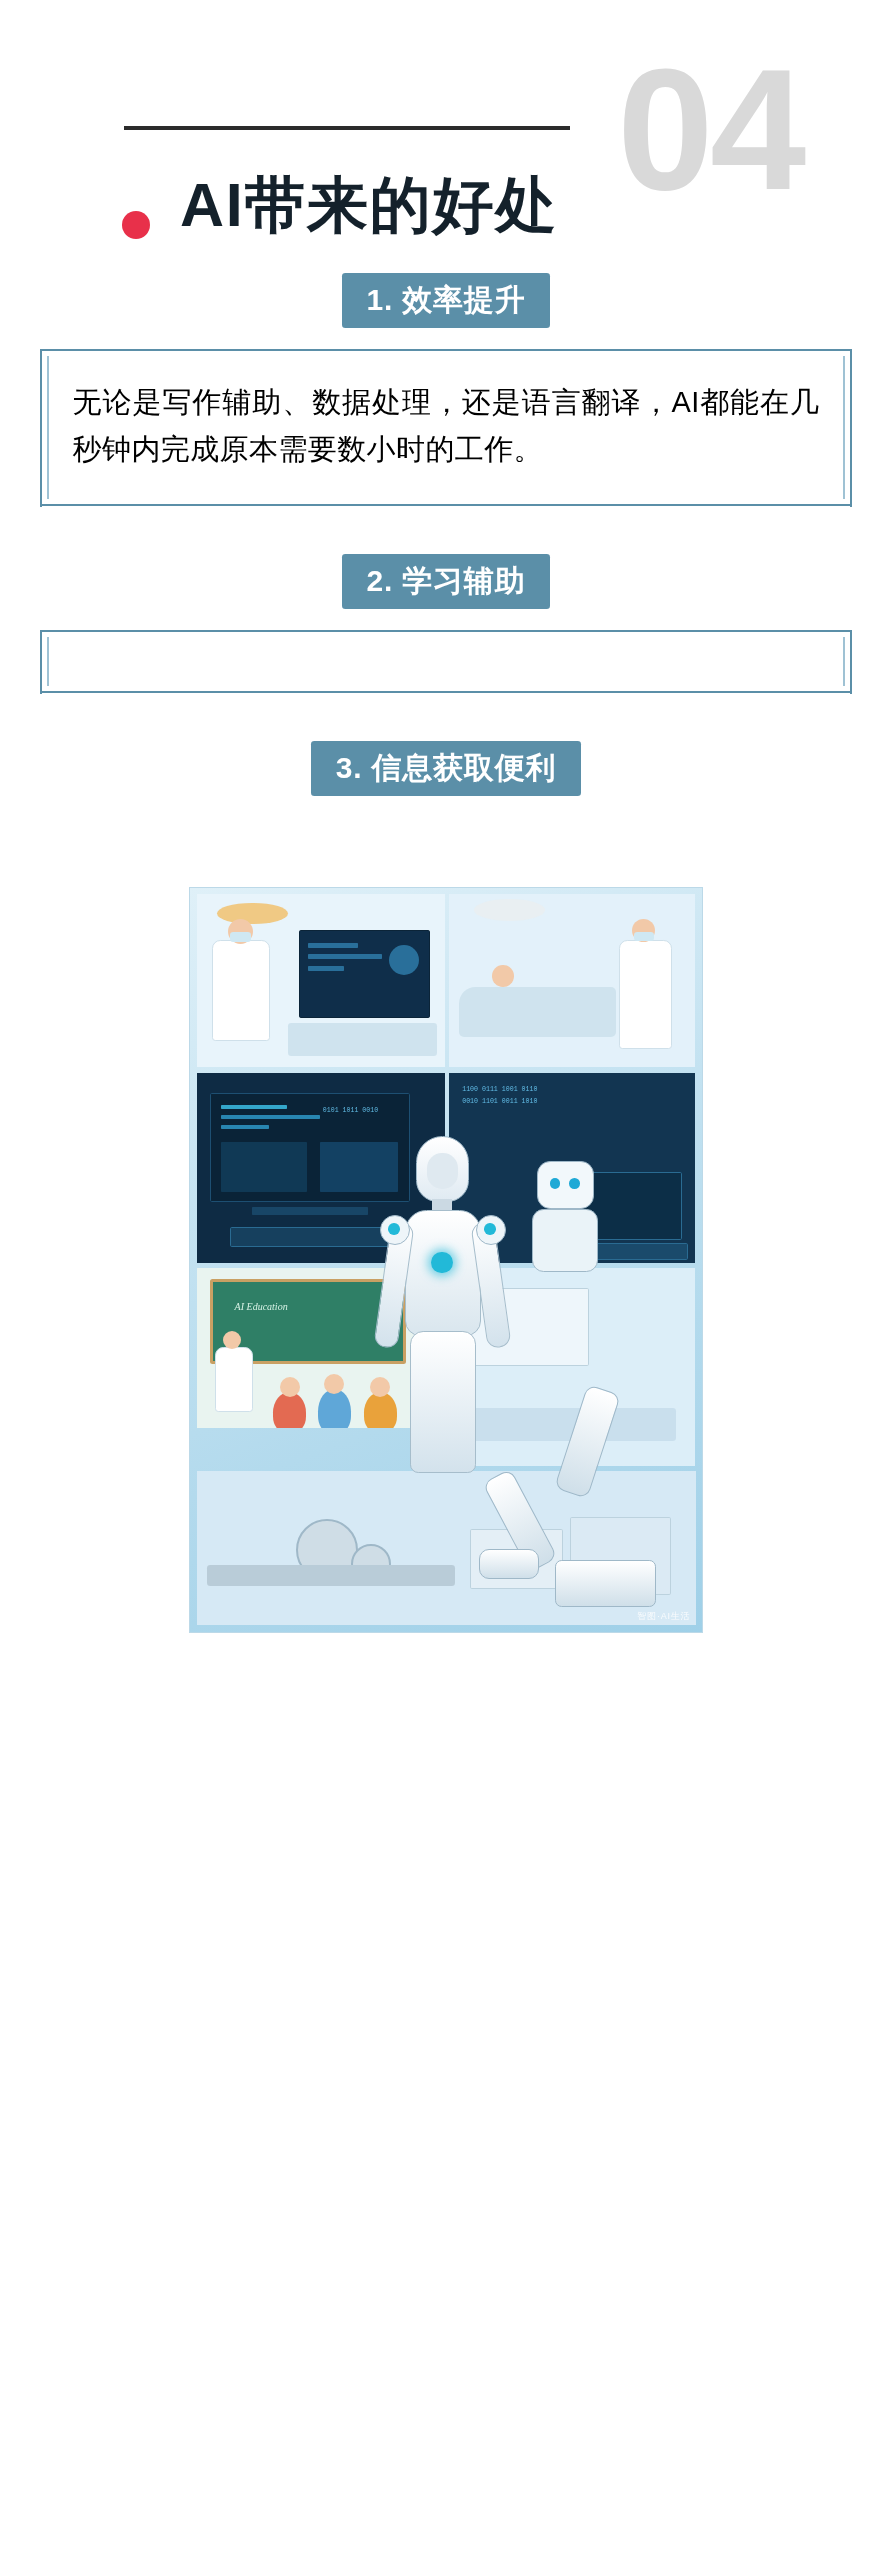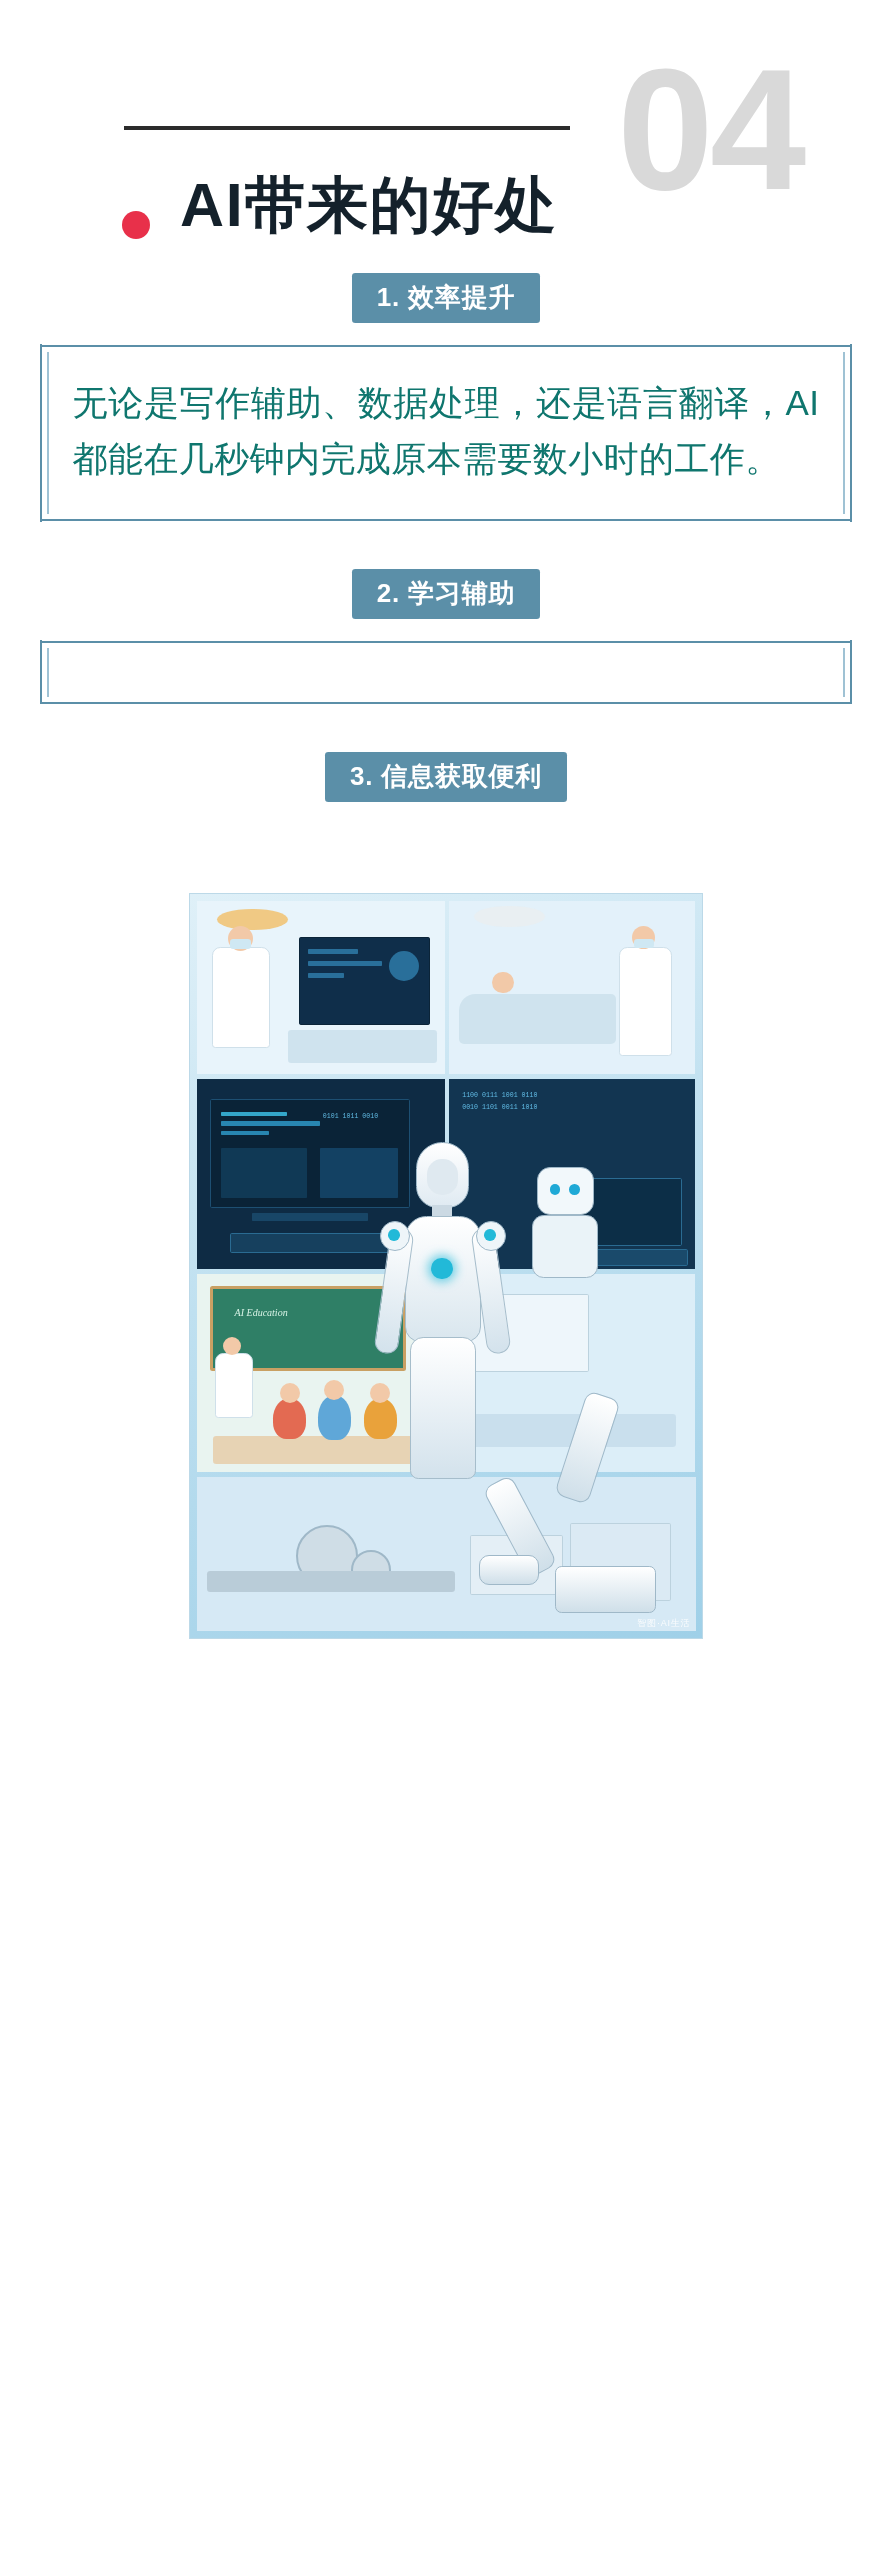--- a/index.html
+++ b/index.html
@@ -78,21 +78,21 @@
     margin-bottom: 48px;
   }
   .section-heading {
     display: flex;
     justify-content: center;
     margin-bottom: 21.5px;
   }
   .heading-chip {
     background: #5b8fa8;
     color: #ffffff;
-    font-size: 26px;
+    font-size: 30px;
     font-weight: 700;
     letter-spacing: 0.8px;
     padding: 10px 25px 11.6px 25px;
     border-radius: 3.3px;
     line-height: 1.1;
     white-space: nowrap;
   }
   .card {
     position: relative;
     background: #ffffff;
@@ -116,23 +116,23 @@
   .card .inner-line-r {
     position: absolute;
     top: 5px;
     bottom: 5px;
     width: 1.7px;
     background: #9fc2d4;
   }
   .card .inner-line-l { left: 7.4px; }
   .card .inner-line-r { right: 7.4px; }
   .card-text {
-    font-size: 35px;
+    font-size: 29px;
     line-height: 1.62;
-    color: #0f766e;
+    color: #000000;
     letter-spacing: 0.4px;
     text-align: justify;
   }
 
   
   .figure-wrap {
     margin-top: 91px;
     display: flex;
     justify-content: center;
   }
@@ -146,21 +146,21 @@
   }
   .panel {
     position: absolute;
     box-sizing: border-box;
     overflow: hidden;
   }
   .p-tl { left: 6.6px;  top: 6.6px;   width: 248px; height: 173px; background: #e8f4fb; }
   .p-tr { left: 259px; top: 6.6px;  width: 246px; height: 173px; background: #e3f1fa; }
   .p-ml { left: 6.6px;  top: 185px; width: 248px; height: 190px; background: #0e2b44; }
   .p-mr { left: 259px; top: 185px; width: 246px; height: 190px; background: #123551; }
-  .p-bl { left: 6.6px;  top: 380px; width: 248px; height: 198px; background: #e9f4f0; }
+  .p-bl { left: 6.6px;  top: 380px; width: 248px; height: 160px; background: #e9f4f0; }
   .p-br { left: 259px; top: 380px; width: 246px; height: 198px; background: #dceef8; }
   .p-bot{ left: 6.6px;  top: 583px; width: 499px; height: 154px; background: #d6e9f5; }
 
   .mono {
     position: absolute;
     font-family: "Liberation Mono", "DejaVu Sans Mono", monospace;
     color: #6fd3ff;
     font-size: 6.6px;
     opacity: .85;
   }

